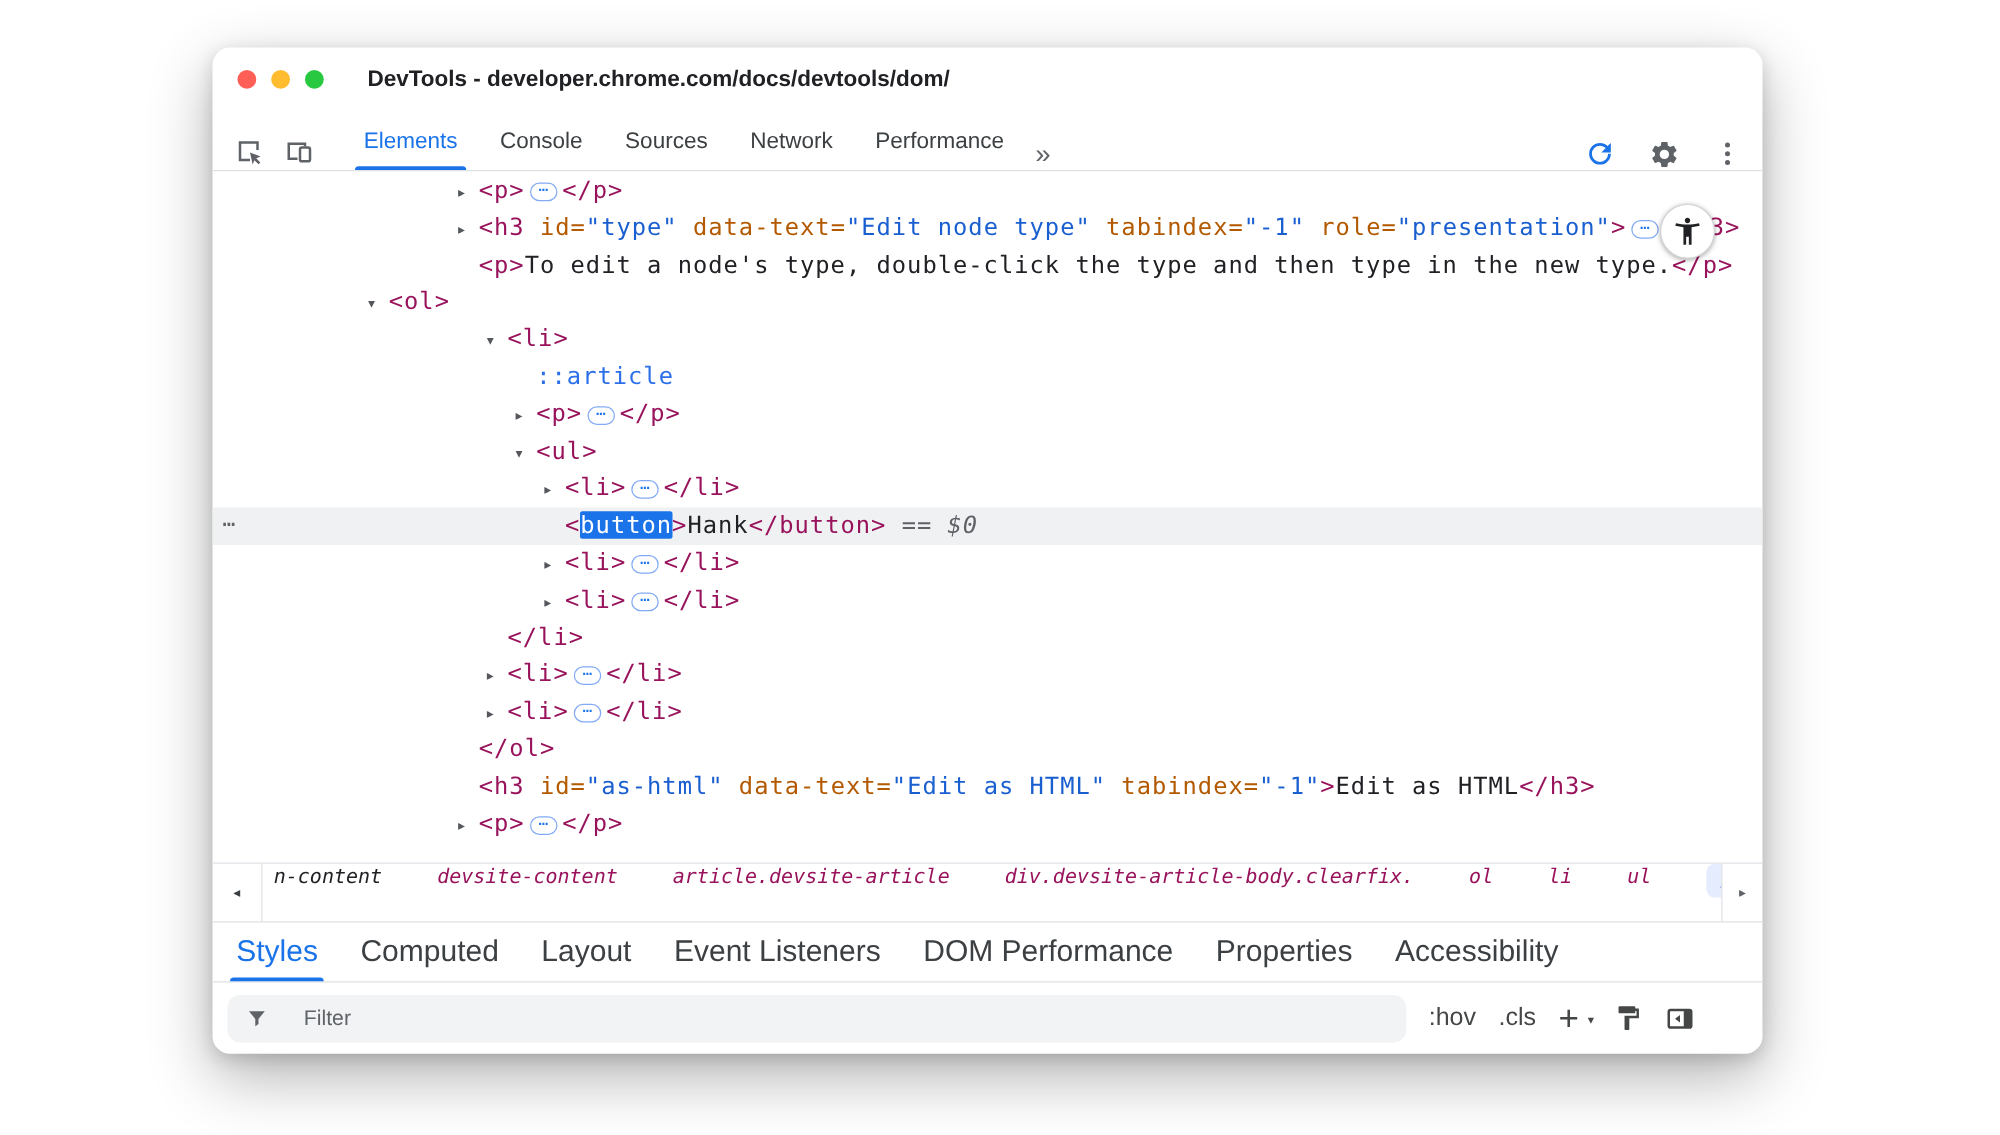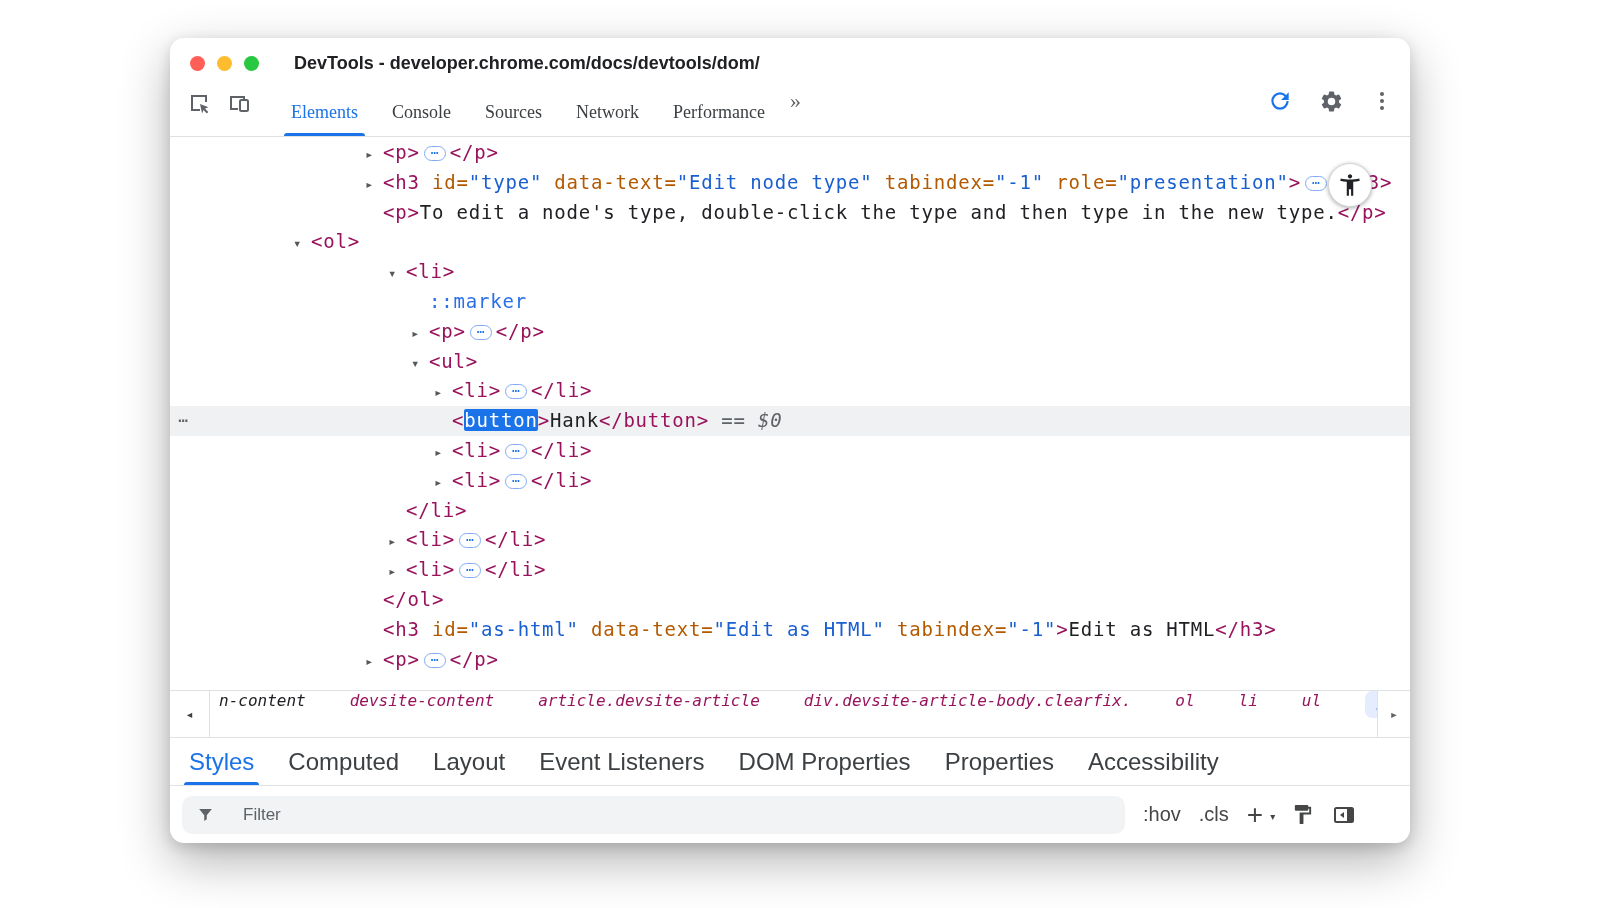--- a/index.html
+++ b/index.html
@@ -13,21 +13,21 @@
 
   
   .titlebar { height:50px; flex:0 0 50px; position:relative; display:flex; align-items:center; }
   .lights { position:absolute; left:20px; top:18px; display:flex; gap:12px; }
   .light { width:15px; height:15px; border-radius:50%; display:inline-block; }
   .light.red{ background:#ff5f57; } .light.yellow{ background:#febc2e; } .light.green{ background:#28c840; }
   .title { margin-left:124px; font-size:18px; font-weight:bold; color:#202124; }
 
   
   .toolbar { height:49px; flex:0 0 49px; border-bottom:1px solid #dfe1e5;
-    display:flex; align-items:flex-start; padding:0 16px 0 14px;font-family:Liberation Serif, serif; }
+    display:flex; align-items:flex-end; padding:0 16px 0 14px; }
   .icon-btn { display:inline-flex; align-items:center; justify-content:center; cursor:pointer; }
   .toolbar > .icon-btn { width:30px; height:30px; margin-right:10px; }
   .tabs { display:flex; align-items:stretch; height:100%; margin-left:10px; }
   .tab { padding:0 17px; font-size:18px; color:#3c4043; display:flex; align-items:center; position:relative; cursor:pointer; }
   .tab.active { color:#1a73e8; }
   .tab.active::after { content:""; position:absolute; left:10px; right:10px; bottom:0; height:3px;
     background:#1a73e8; border-radius:3px 3px 0 0; }
   .more-tabs { font-size:22px; color:#5f6368; padding:0 8px; cursor:pointer; }
   .toolbar-right { margin-left:auto; display:flex; align-items:center; gap:26px; }
 
@@ -141,21 +141,21 @@
       </span>
     </div>
   </div>
 
   <div class="tree">
       <div class="trow" style="padding-left: 195px;"><span class="tk-arrow">▸</span><span class="tk-punct">&lt;p&gt;</span><span class="tk-pill">⋯</span><span class="tk-punct">&lt;/p&gt;</span></div>
       <div class="trow" style="padding-left: 195px;"><span class="tk-arrow">▸</span><span class="tk-punct">&lt;h3</span><span class="tk-attr"> id=</span><span class="tk-val">"type"</span><span class="tk-attr"> data-text=</span><span class="tk-val">"Edit node type"</span><span class="tk-attr"> tabindex=</span><span class="tk-val">"-1"</span><span class="tk-attr"> role=</span><span class="tk-val">"presentation"</span><span class="tk-punct">&gt;</span><span class="tk-pill">⋯</span><span class="tk-punct">&lt;/h3&gt;</span></div>
       <div class="trow" style="padding-left: 195px;"><span class="tk-spacer"></span><span class="tk-punct">&lt;p&gt;</span><span class="tk-text">To edit a node's type, double-click the type and then type in the new type.</span><span class="tk-punct">&lt;/p&gt;</span></div>
       <div class="trow" style="padding-left: 111px; margin-left: 12px;"><span class="tk-arrow">▾</span><span class="tk-punct">&lt;ol&gt;</span></div>
       <div class="trow" style="padding-left: 218px;"><span class="tk-arrow">▾</span><span class="tk-punct">&lt;li&gt;</span></div>
-      <div class="trow" style="padding-left: 241px;"><span class="tk-spacer"></span><span class="tk-pseudo">::marker</span></div>
+      <div class="trow" style="padding-left: 241px;"><span class="tk-spacer"></span><span class="tk-pseudo">::article</span></div>
       <div class="trow" style="padding-left: 241px;"><span class="tk-arrow">▸</span><span class="tk-punct">&lt;p&gt;</span><span class="tk-pill">⋯</span><span class="tk-punct">&lt;/p&gt;</span></div>
       <div class="trow" style="padding-left: 241px;"><span class="tk-arrow">▾</span><span class="tk-punct">&lt;ul&gt;</span></div>
       <div class="trow" style="padding-left: 264px;"><span class="tk-arrow">▸</span><span class="tk-punct">&lt;li&gt;</span><span class="tk-pill">⋯</span><span class="tk-punct">&lt;/li&gt;</span></div>
       <div class="trow hl" style="padding-left: 264px;"><span class="gutter">⋯</span><span class="tk-spacer"></span><span class="tk-punct">&lt;</span><span class="tk-sel">button</span><span class="tk-punct">&gt;</span><span class="tk-text">Hank</span><span class="tk-punct">&lt;/button&gt;</span><span class="tk-eq"> == </span><span class="tk-dol">$0</span></div>
       <div class="trow" style="padding-left: 264px;"><span class="tk-arrow">▸</span><span class="tk-punct">&lt;li&gt;</span><span class="tk-pill">⋯</span><span class="tk-punct">&lt;/li&gt;</span></div>
       <div class="trow" style="padding-left: 264px;"><span class="tk-arrow">▸</span><span class="tk-punct">&lt;li&gt;</span><span class="tk-pill">⋯</span><span class="tk-punct">&lt;/li&gt;</span></div>
       <div class="trow" style="padding-left: 218px;"><span class="tk-spacer"></span><span class="tk-punct">&lt;/li&gt;</span></div>
       <div class="trow" style="padding-left: 218px;"><span class="tk-arrow">▸</span><span class="tk-punct">&lt;li&gt;</span><span class="tk-pill">⋯</span><span class="tk-punct">&lt;/li&gt;</span></div>
       <div class="trow" style="padding-left: 218px;"><span class="tk-arrow">▸</span><span class="tk-punct">&lt;li&gt;</span><span class="tk-pill">⋯</span><span class="tk-punct">&lt;/li&gt;</span></div>
       <div class="trow" style="padding-left: 195px;"><span class="tk-spacer"></span><span class="tk-punct">&lt;/ol&gt;</span></div>
@@ -182,21 +182,21 @@
         <span class="crumb selected">button</span>
       </div>
     <div class="crumb-nav right">▸</div>
   </div>
 
   <div class="side-tabs">
       <div class="stab active">Styles</div>
       <div class="stab">Computed</div>
       <div class="stab">Layout</div>
       <div class="stab">Event Listeners</div>
-      <div class="stab">DOM Properties</div>
+      <div class="stab">DOM Performance</div>
       <div class="stab">Properties</div>
       <div class="stab">Accessibility</div>
     </div>
 
   <div class="filter-bar">
     <div class="filter-input">
       <span class="icon-btn">
         <svg viewBox="0 0 24 24" width="19" height="19" fill="#5f6368">
           <path d="M4 5h16l-6.4 7.8V18l-3.2 2.2v-7.4z"></path>
         </svg>

